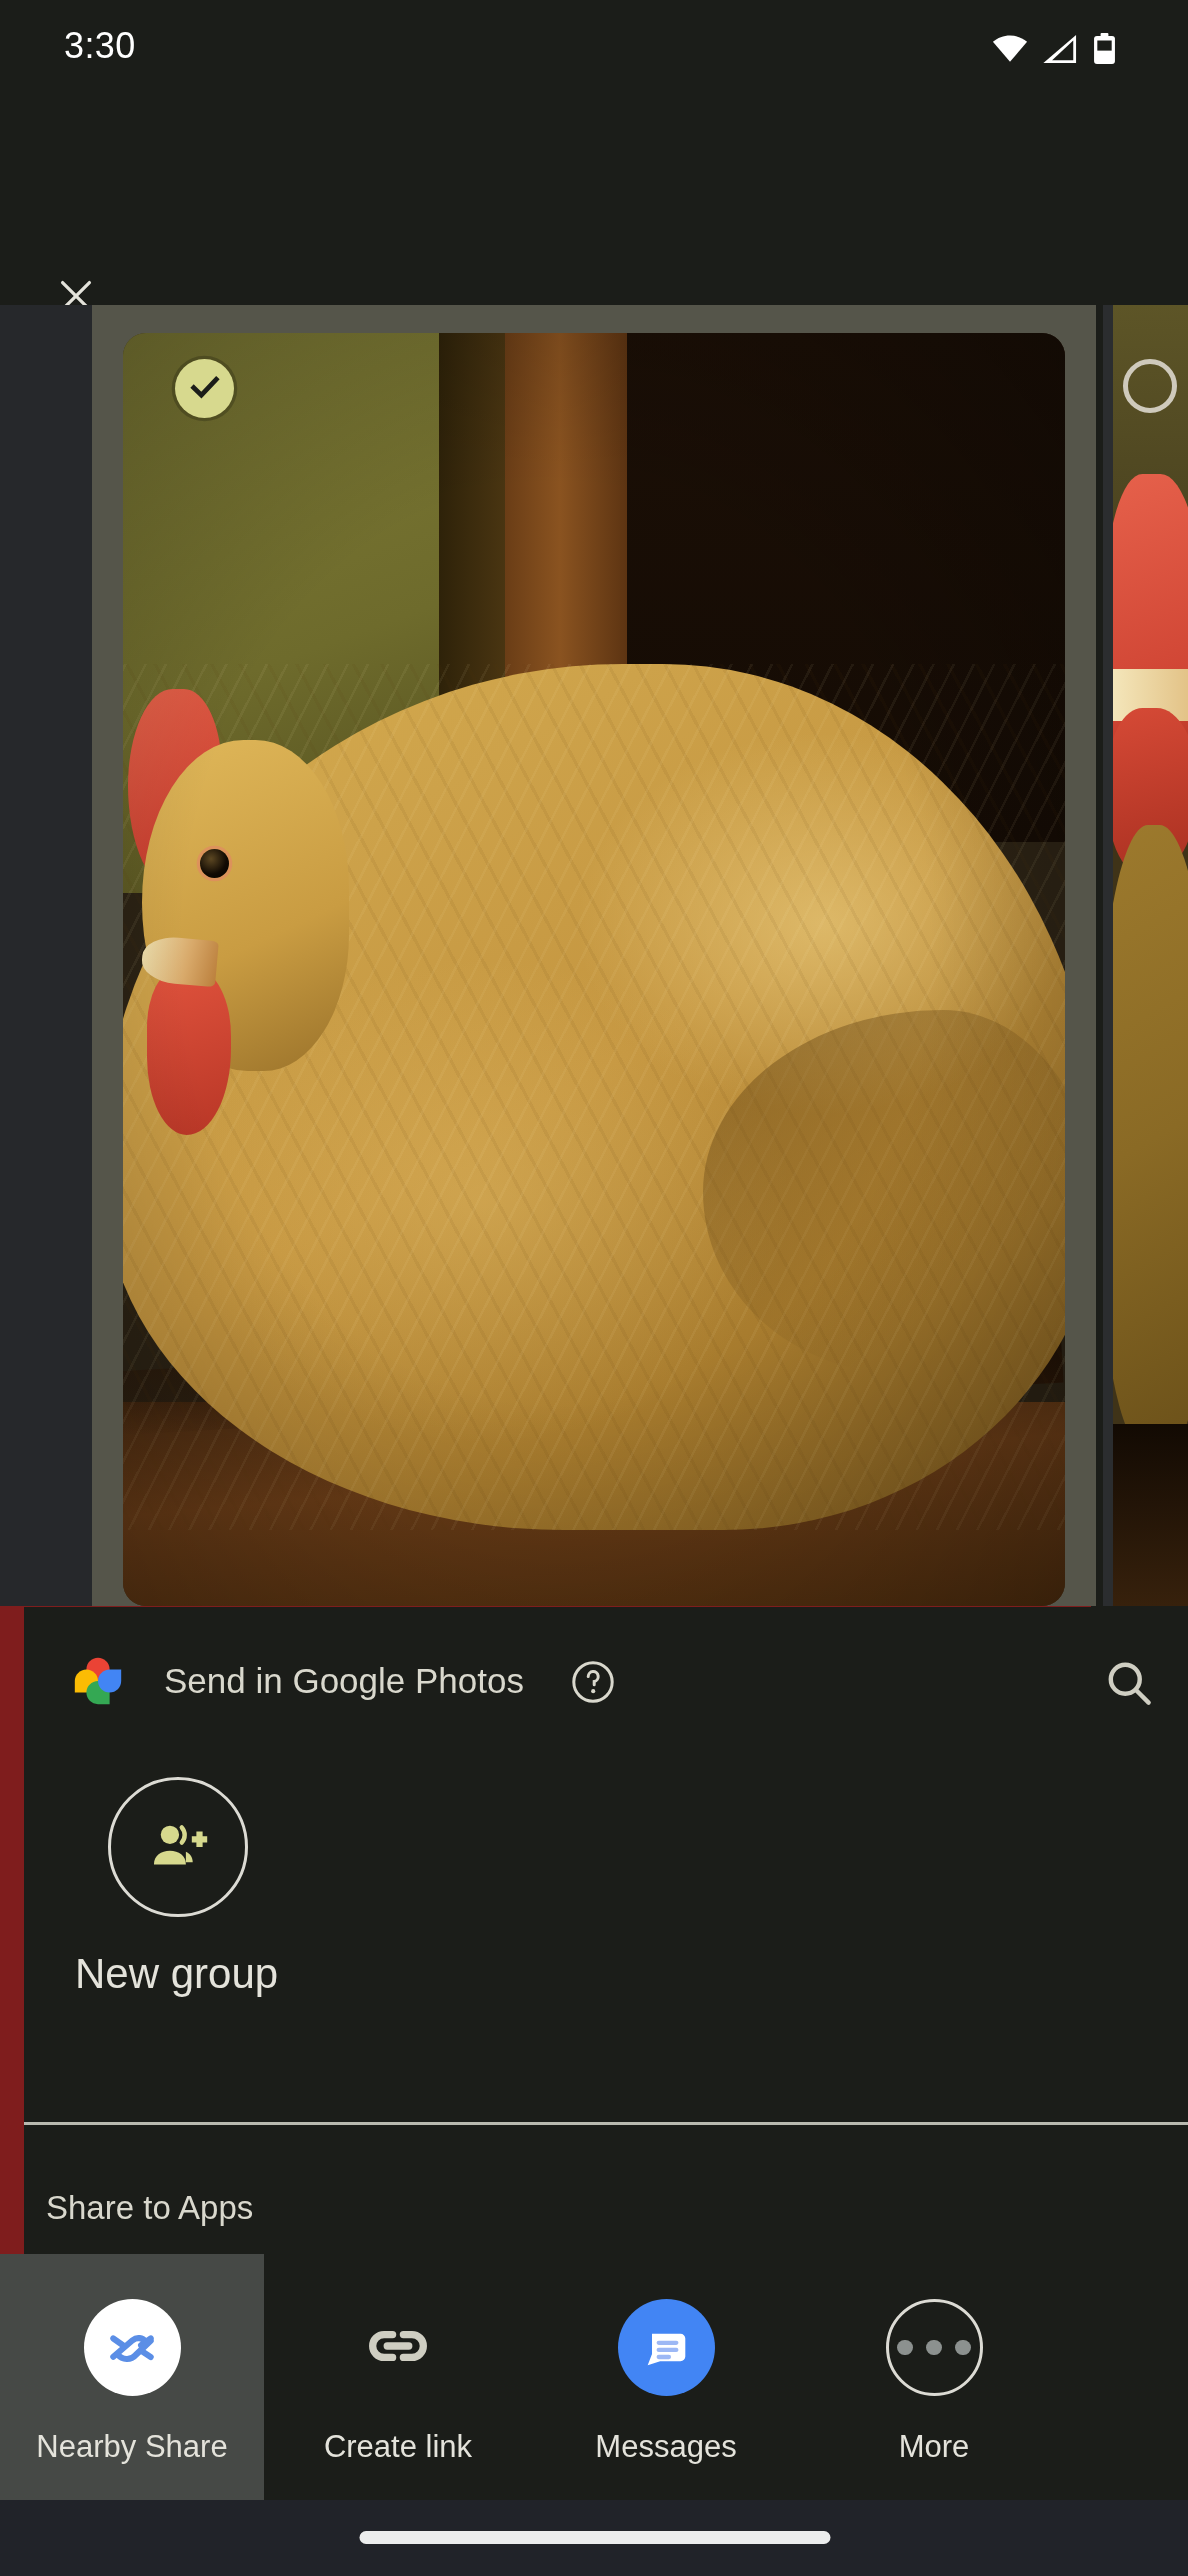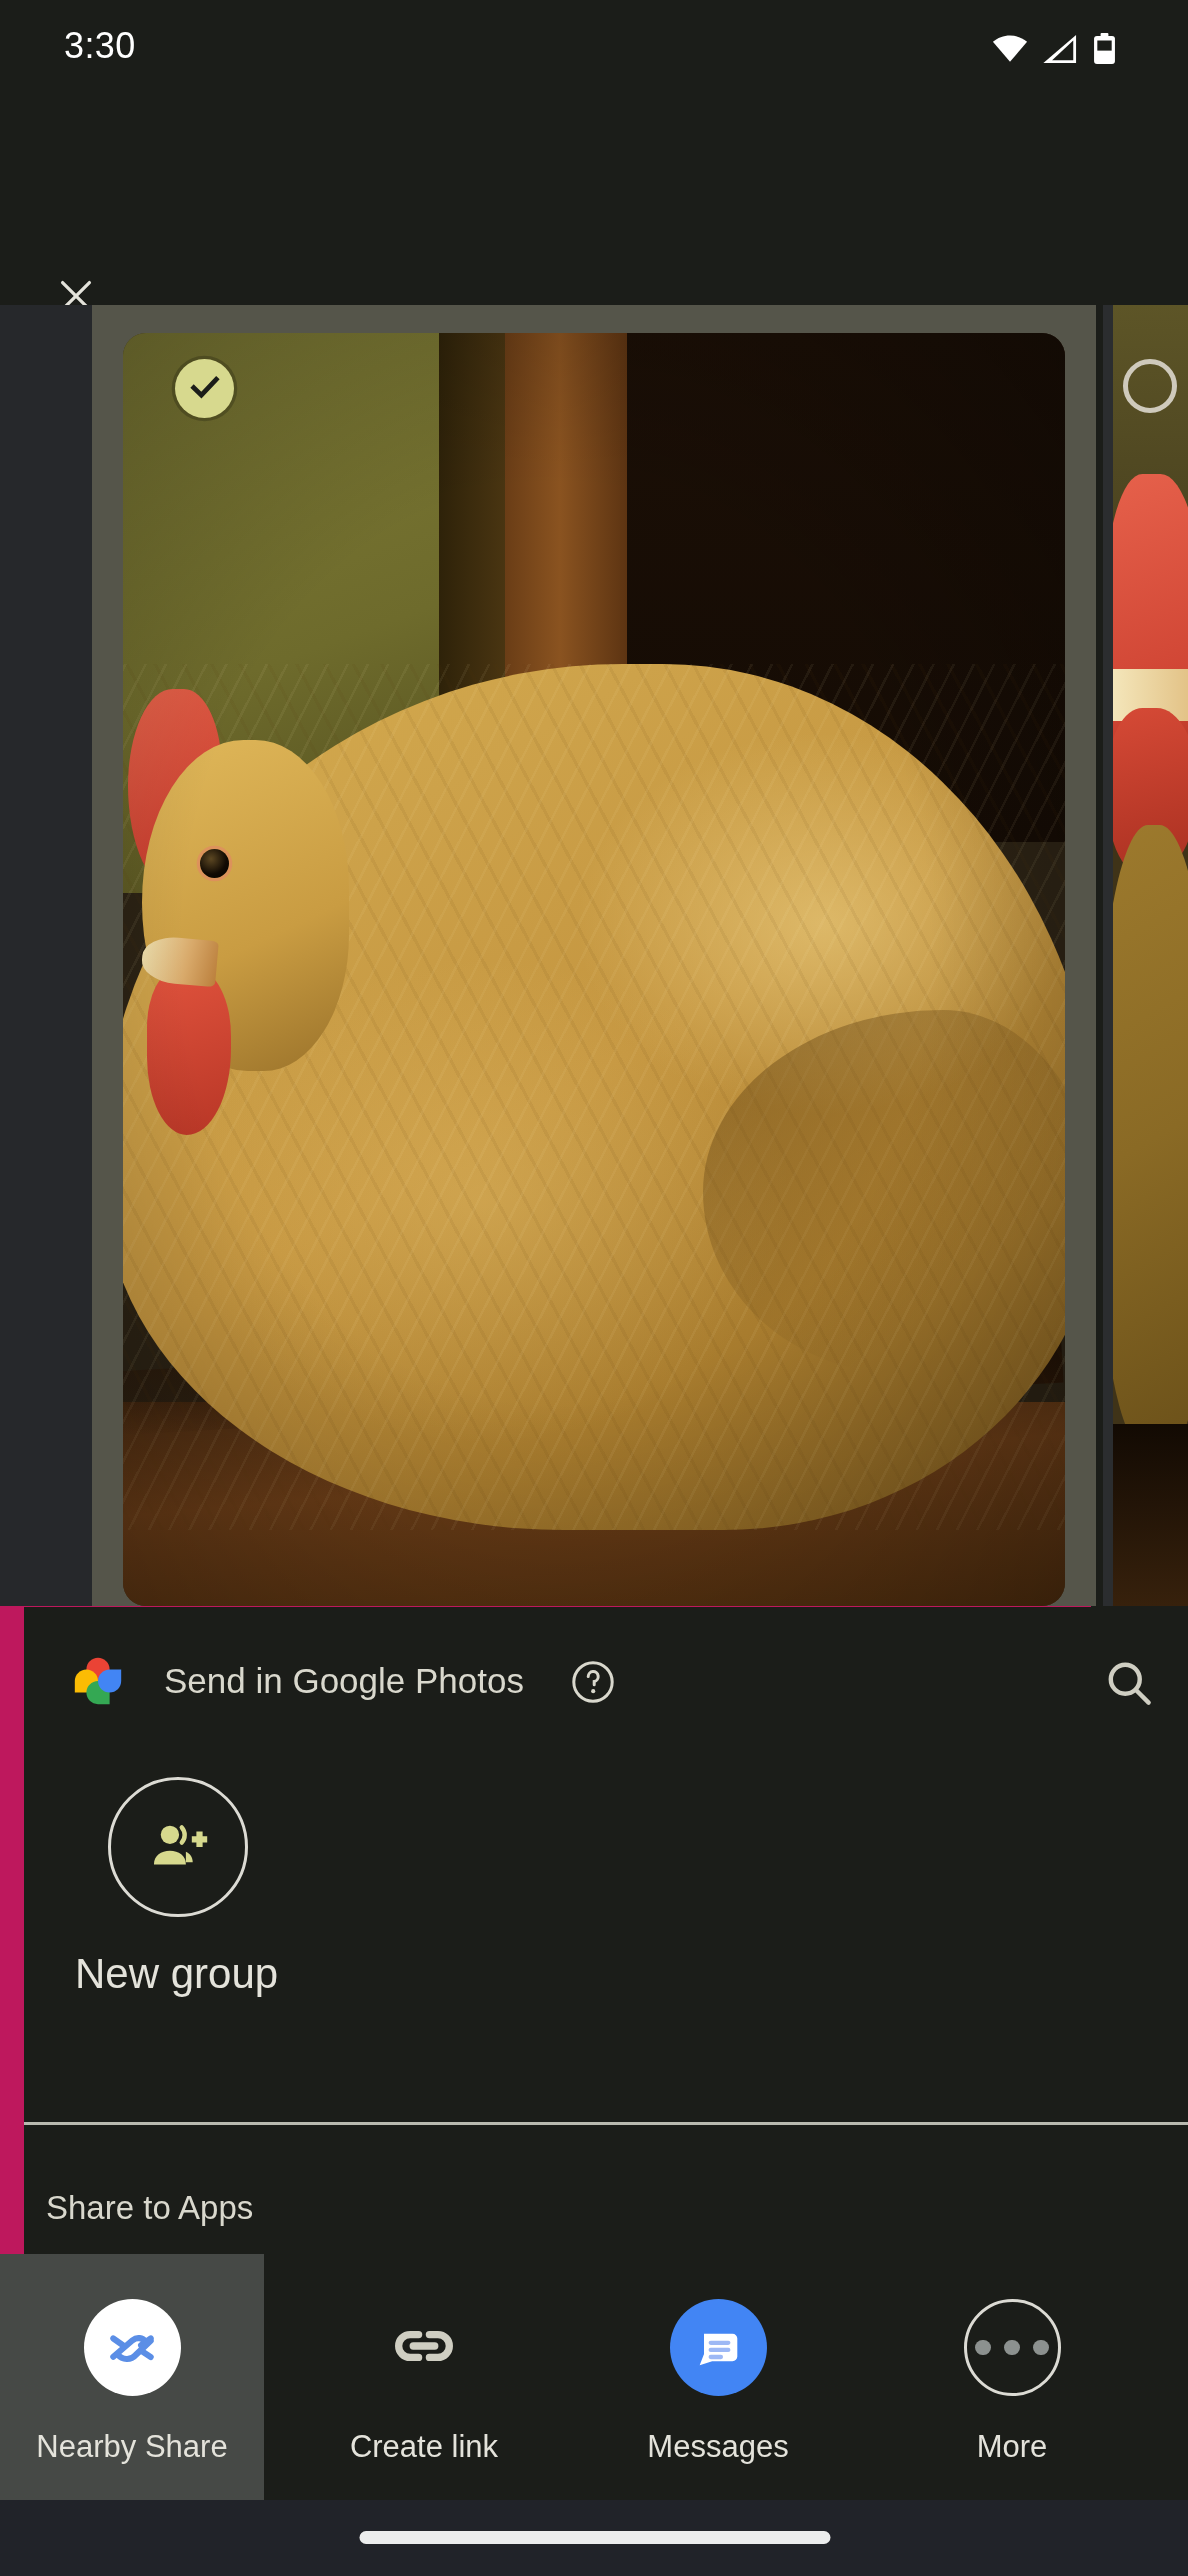--- a/index.html
+++ b/index.html
@@ -2,21 +2,21 @@
 <html style="font-size:13.2px"><head>
 <meta charset="utf-8">
 <style>
   * { margin:0; padding:0; box-sizing:border-box; }
   html, body {
     width:1189px; height:2576px;
     background:#1b1d19;
     font-family:"Liberation Sans", sans-serif;
     overflow:hidden;
   }
-  #root { position:relative; width:1091px; height:2576px; background:#be185d; }
+  #root { position:relative; width:1091px; height:2576px; background:#7f1d1d; }
 
   
   .statusbar {
     position:absolute; top:0; left:0; width:1189px; height:89px;
     background:#1b1d19;
   }
   .status-time {
     position:absolute; left:64px; top:28px;
     font-size:36px; color:#ffffff; letter-spacing:0.4px; line-height:36px;
   }
@@ -213,21 +213,20 @@
   }
 
   .apps-title {
     position:absolute; top:2187px; left:46px;
     font-size:33px; color:#d9d8cd; line-height:41px;
   }
 
   .apps-row {
     position:absolute; top:2254px; left:0; width:1189px; height:272px;
     display:flex;
-    gap:26px;
   }
   .app-item {
     width:268px; padding-top:45px;
     display:flex; flex-direction:column; align-items:center;
     cursor:pointer;
   }
   .app-item.first { width:264px; }
   .app-item.pressed { background:#464946; }
   .app-icon-wrap {
     width:97px; height:97px;

